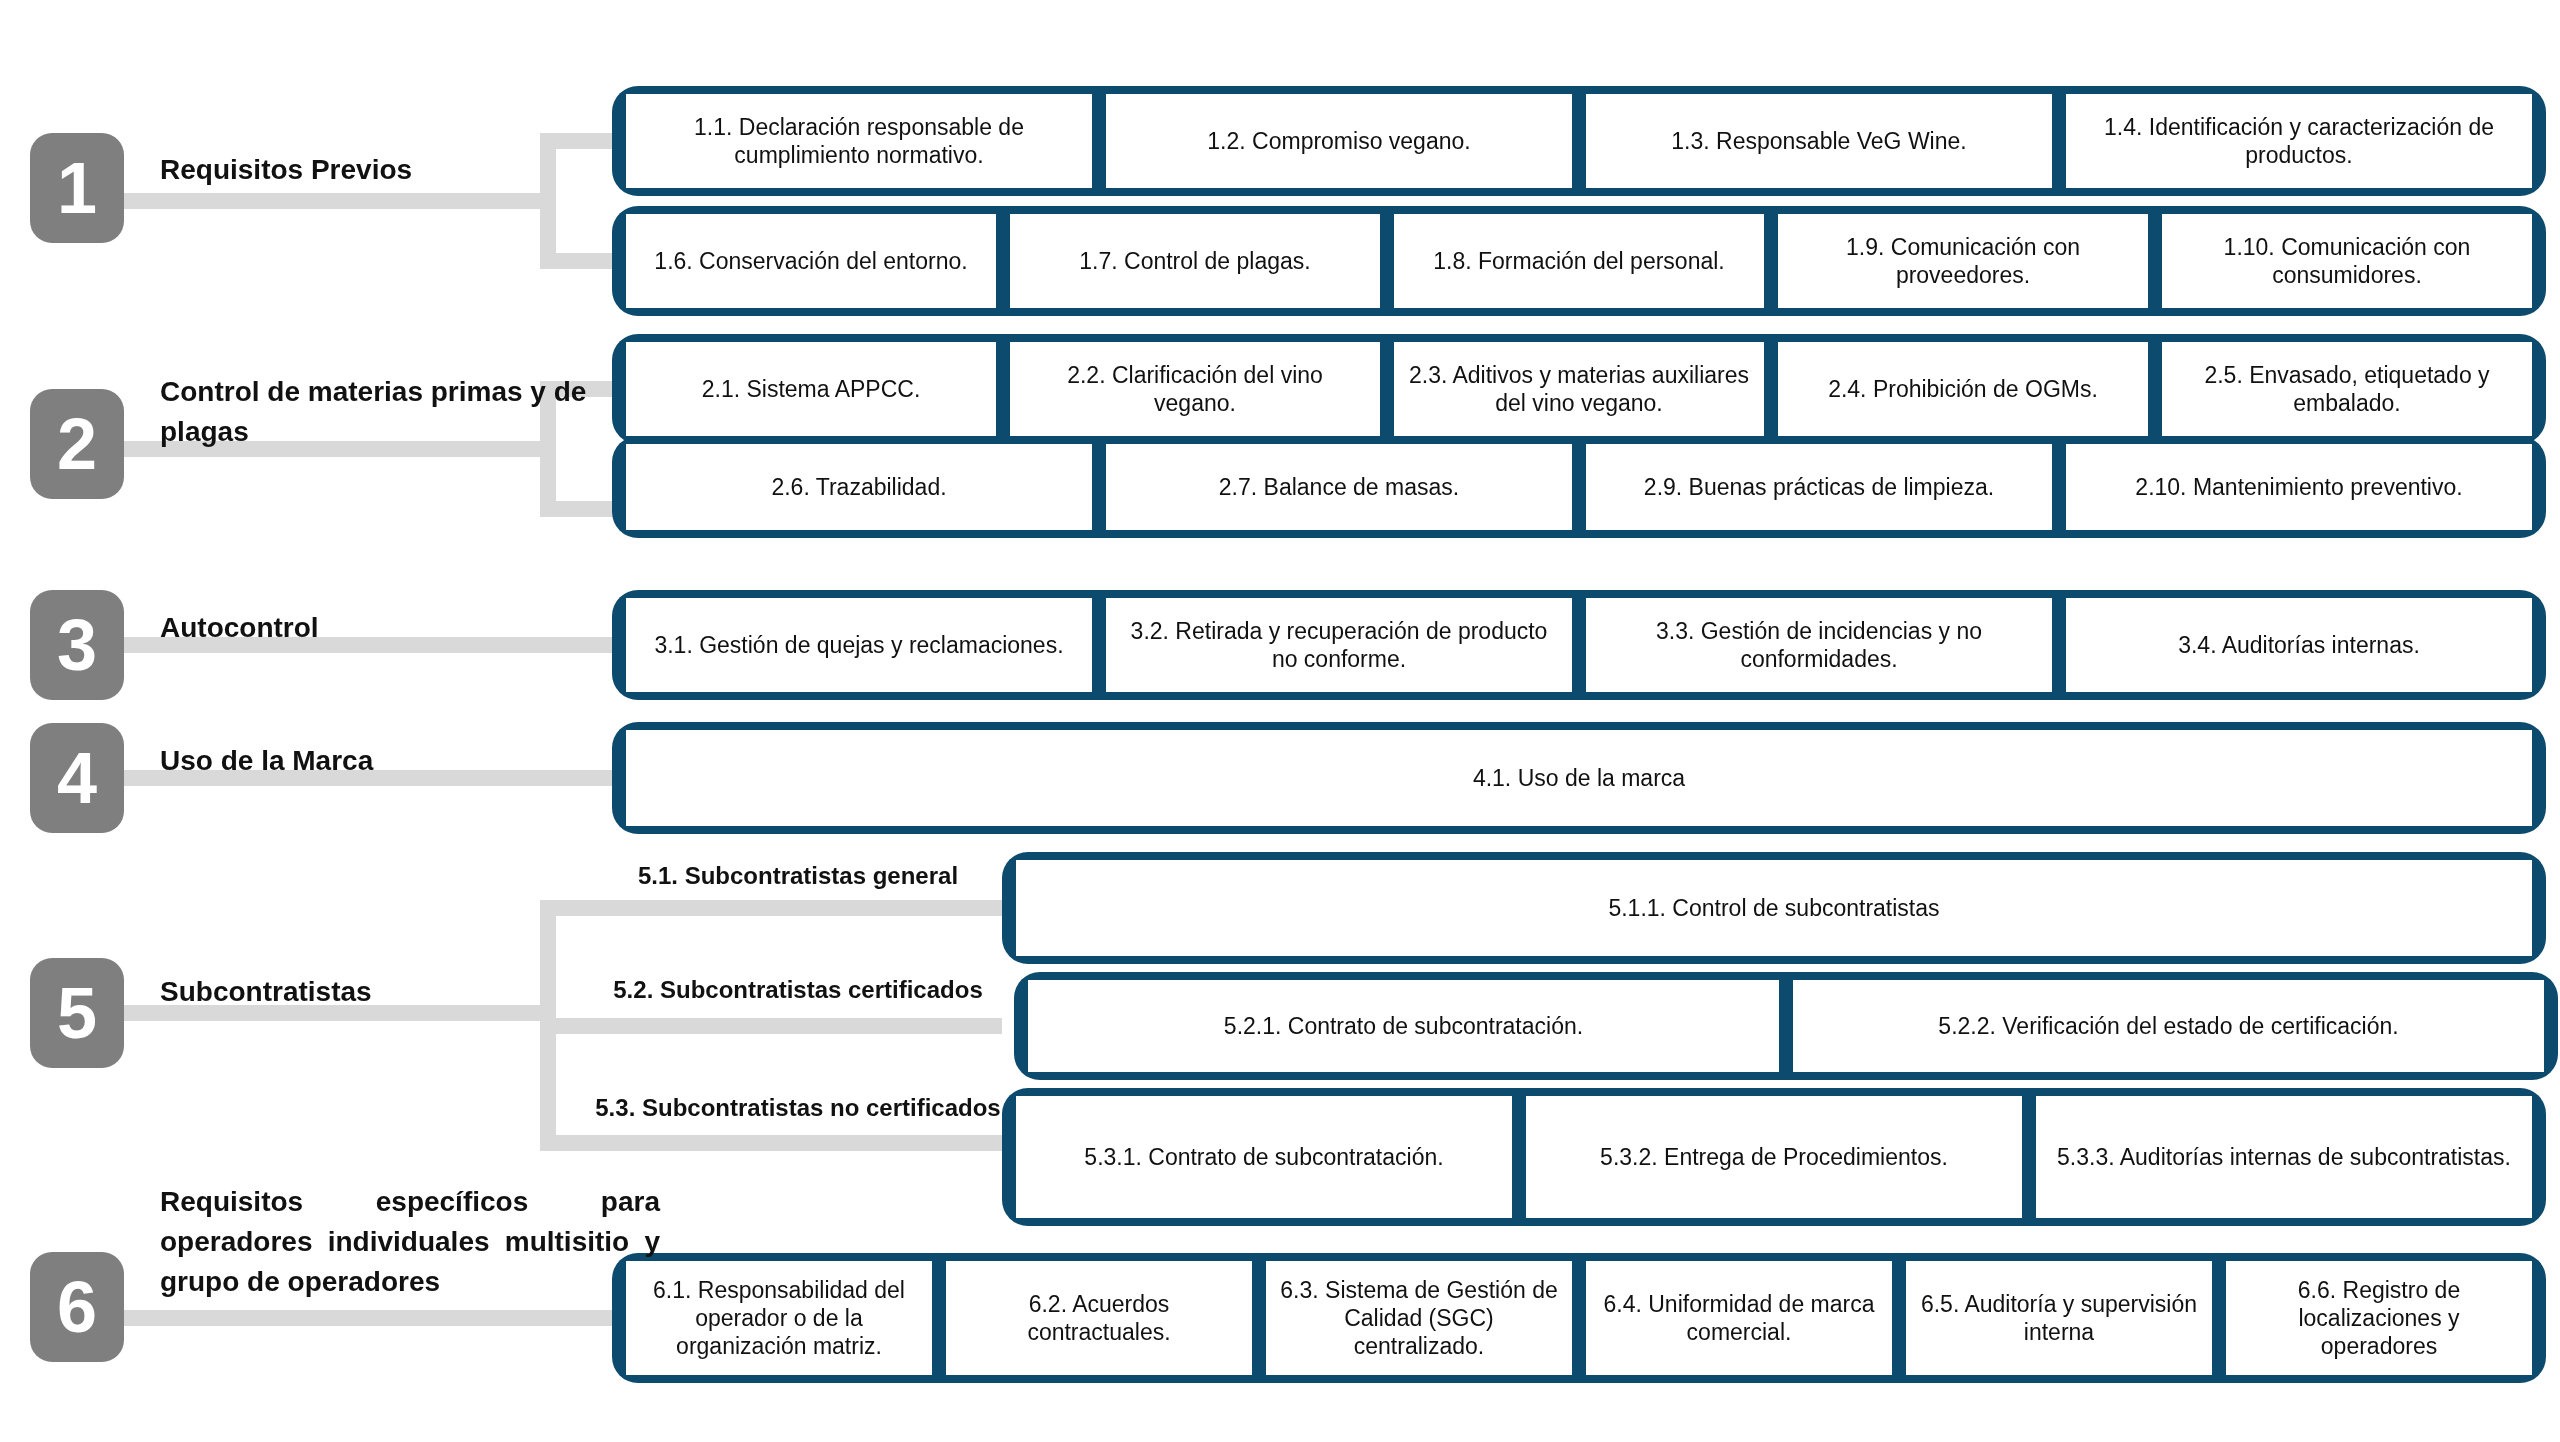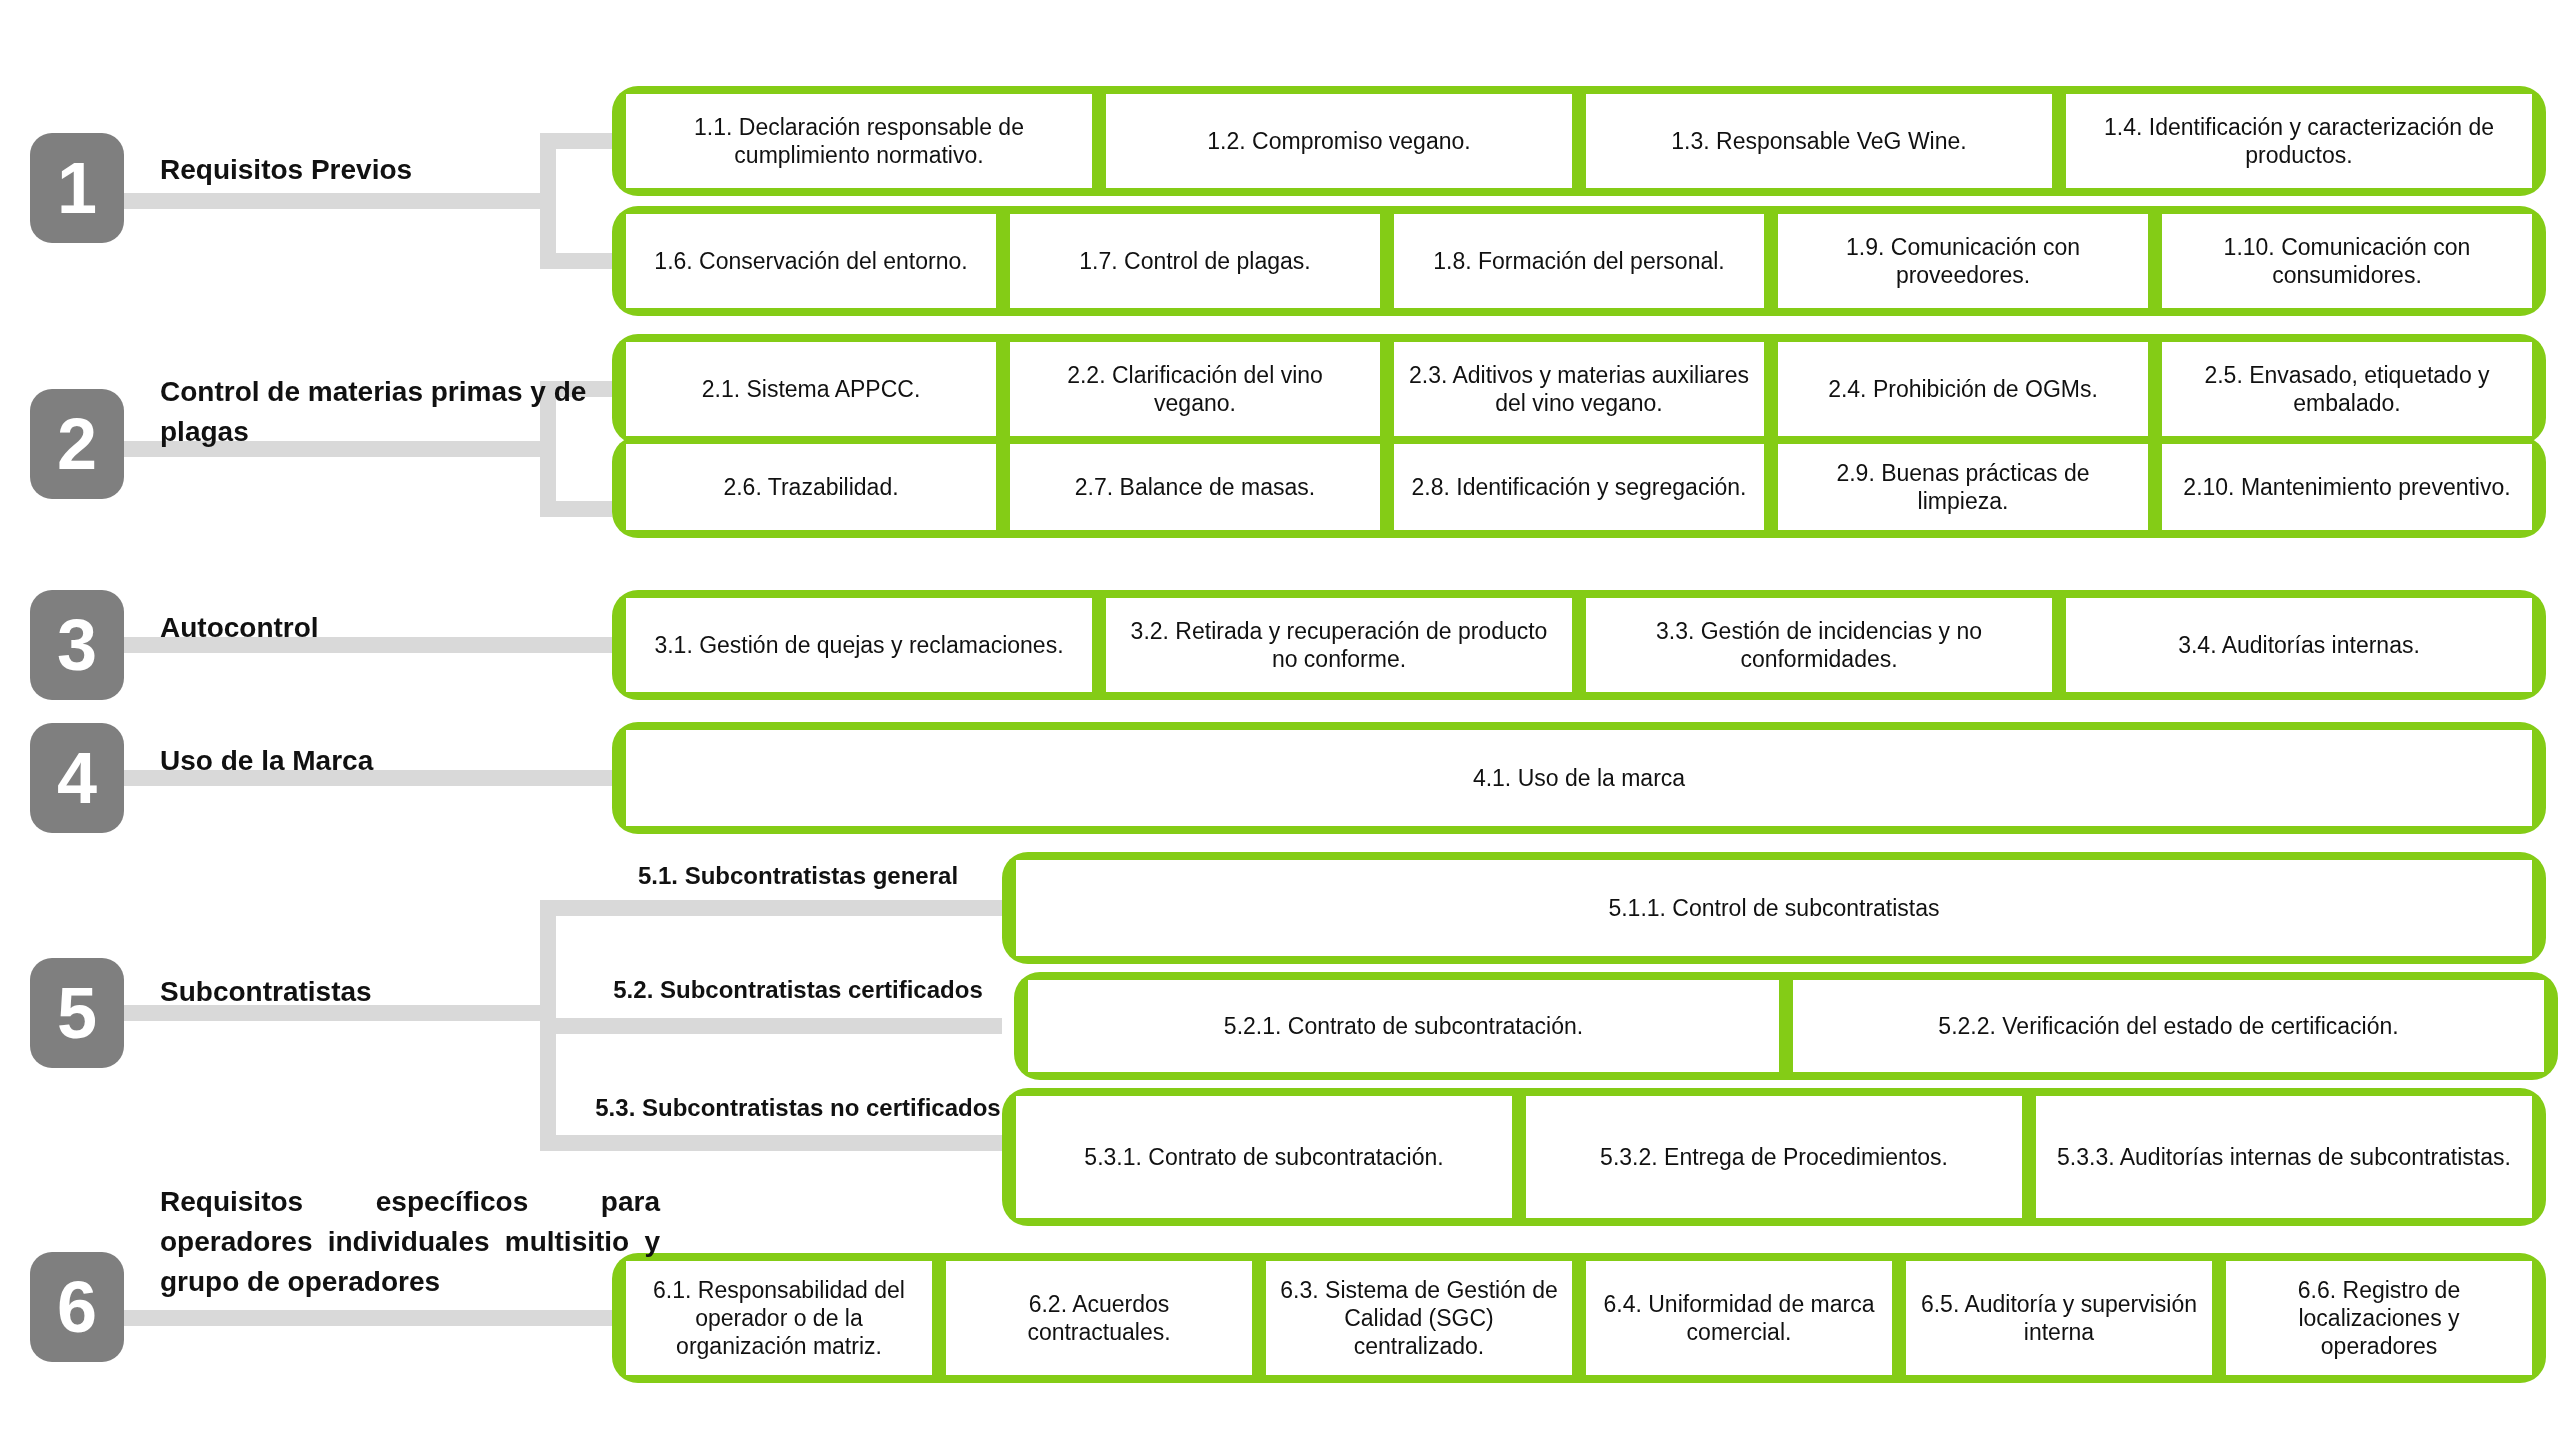--- a/index.html
+++ b/index.html
@@ -25,21 +25,21 @@
   }
   .sec-label.justify { width:500px; text-align:justify; }
   .sub-label {
     position:absolute; left:563px; width:470px;
     font-size:24px; font-weight:bold;
     z-index:3;
     text-align:center;
   }
   .conn { position:absolute; background:#d9d9d9; z-index:1; }
   .tray {
-    position:absolute; background:#84cc16; border-radius:26px;
+    position:absolute; background:#0c4a6e; border-radius:26px;
     display:flex; gap:14px; padding:8px 14px;
     box-sizing:border-box; z-index:2;
   }
   .box {
     flex:1; background:#ffffff;
     display:flex; align-items:center; justify-content:center;
     text-align:center; font-size:23px; line-height:1.22;
     padding:2px 14px; box-sizing:border-box;
     overflow:hidden;
   }
@@ -80,21 +80,20 @@
   <div class="tray" style="left:612px;top:334px;width:1934px;height:110px">
     <div class="box">2.1.   Sistema APPCC.</div>
     <div class="box">2.2. Clarificación del vino vegano.</div>
     <div class="box">2.3. Aditivos y materias auxiliares del vino vegano.</div>
     <div class="box">2.4. Prohibición de OGMs.</div>
     <div class="box">2.5. Envasado, etiquetado y embalado.</div>
   </div>
   <div class="tray" style="left:612px;top:436px;width:1934px;height:102px">
     <div class="box">2.6. Trazabilidad.</div>
     <div class="box">2.7. Balance de masas.</div>
-    <div class="box">2.8. Identificación y segregación.</div>
     <div class="box">2.9.  Buenas prácticas de limpieza.</div>
     <div class="box">2.10. Mantenimiento preventivo.</div>
   </div>
 
   <div class="badge" style="top:590px">3</div>
   <div class="sec-label" style="top:608px">Autocontrol</div>
   <div class="conn" style="left:124px;top:637px;width:488px;height:16px"></div>
 
   <div class="tray" style="left:612px;top:590px;width:1934px;height:110px">
     <div class="box">3.1. Gestión de quejas y reclamaciones.</div>

